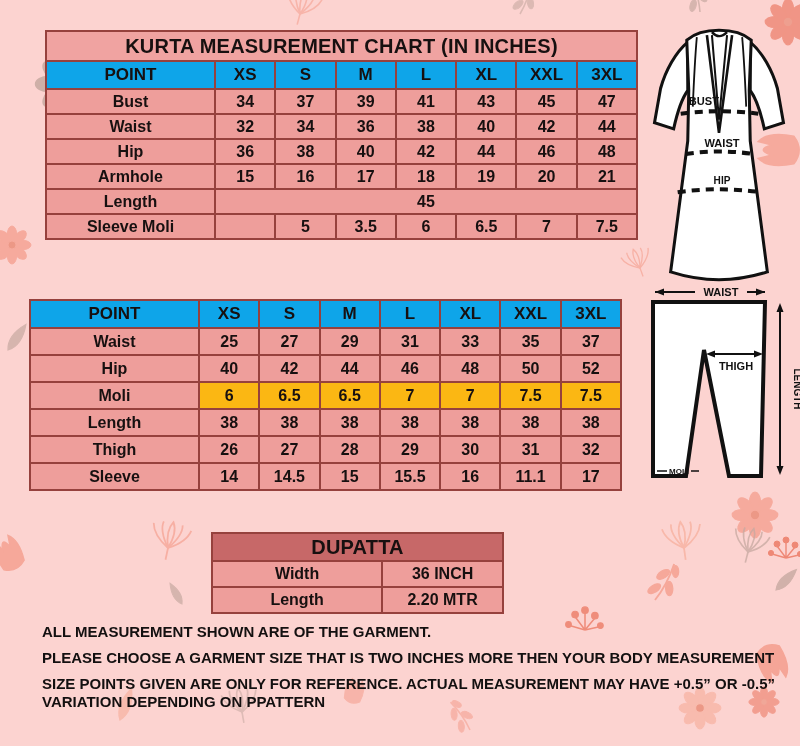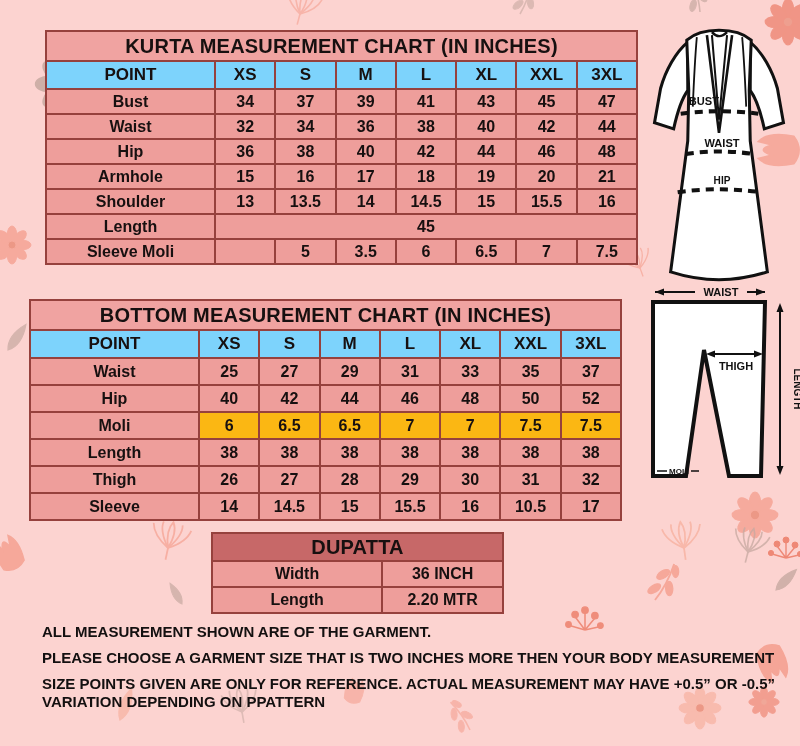--- a/index.html
+++ b/index.html
@@ -25,21 +25,21 @@
     border:2px solid #96413d;
     text-align:center;
     vertical-align:middle;
     font-weight:bold;
     padding:0;
     color:#171010;
     overflow:hidden;
     white-space:nowrap;
   }
   .title-cell{background:#f0a3a1;font-size:20px;height:28px;letter-spacing:.2px;}
-  tr.sizes th{background:#7dd3fc;font-size:17px;height:26px;}
+  tr.sizes th{background:#0ea5e9;font-size:17px;height:26px;}
   table.chart tbody th{background:#ee9e9b;font-size:16px;}
   table.chart tbody td{background:#ee9e9b;font-size:16px;}
   #kurta-table tbody th,#kurta-table tbody td{height:23px;}
   #bottom-table tbody th,#bottom-table tbody td{height:25px;}
   table.chart tbody td.hl{background:#fbb713;}
 
   #kurta-table{left:45px;top:30px;width:593px;}
   #bottom-table{left:29px;top:299px;width:593px;}
   #dupatta-table{left:211px;top:532px;width:293px;}
   #dupatta-table .title-cell{background:#c76868;height:26px;}
@@ -211,30 +211,20 @@
           <th>Armhole</th>
           <td>15</td>
           <td>16</td>
           <td>17</td>
           <td>18</td>
           <td>19</td>
           <td>20</td>
           <td>21</td>
         </tr>
         <tr>
-          <th>Shoulder</th>
-          <td>13</td>
-          <td>13.5</td>
-          <td>14</td>
-          <td>14.5</td>
-          <td>15</td>
-          <td>15.5</td>
-          <td>16</td>
-        </tr>
-        <tr>
           <th>Length</th>
           <td colspan="7">45</td>
         </tr>
         <tr>
           <th>Sleeve Moli</th>
           <td></td>
           <td>5</td>
           <td>3.5</td>
           <td>6</td>
           <td>6.5</td>
@@ -267,23 +257,20 @@
       <text x="76" y="126" text-anchor="middle" font-size="11" class="fig-label">WAIST</text>
       <text x="76" y="163" text-anchor="middle" font-size="10" class="fig-label">HIP</text>
     </svg>
   </div>
 
   <table class="chart" id="bottom-table">
     <colgroup>
         <col class="pointcol">
       </colgroup>
     <thead>
-      <tr>
-        <th class="title-cell" colspan="8">BOTTOM MEASUREMENT CHART (IN INCHES)</th>
-      </tr>
       <tr class="sizes">
         <th>POINT</th>
       <th>XS</th>
           <th>S</th>
           <th>M</th>
           <th>L</th>
           <th>XL</th>
           <th>XXL</th>
           <th>3XL</th>
         </tr>
@@ -339,21 +326,21 @@
           <td>31</td>
           <td>32</td>
         </tr>
         <tr>
           <th>Sleeve</th>
           <td>14</td>
           <td>14.5</td>
           <td>15</td>
           <td>15.5</td>
           <td>16</td>
-          <td>10.5</td>
+          <td>11.1</td>
           <td>17</td>
         </tr>
       </tbody>
   </table>
 
   <div class="figure" id="pants-figure">
     <svg width="158" height="208" viewBox="0 0 158 208">
 
       <path d="M12,8 L52,8 M104,8 L122,8" stroke="#111" stroke-width="2"></path>
       <polygon points="12,8 21,4.5 21,11.5" fill="#111"></polygon>

